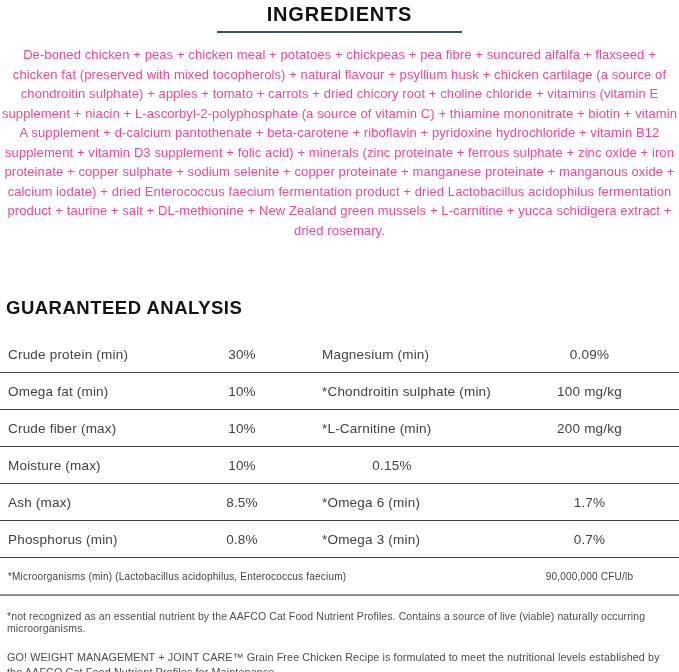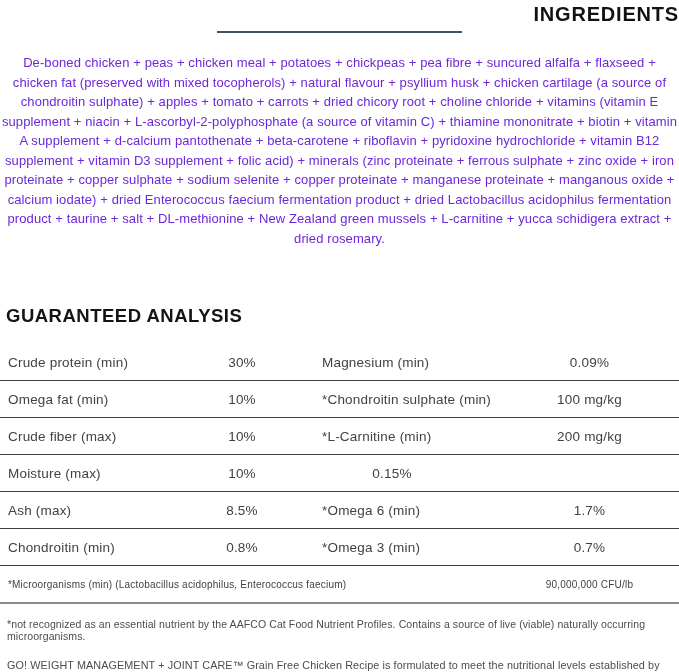--- a/index.html
+++ b/index.html
@@ -11,40 +11,40 @@
     position: relative;
     width: 679px;
     height: 672px;
     overflow: hidden;
     background: #ffffff;
     font-family: "Liberation Sans", sans-serif;
     color: #424242;
   }
   .ingredients-title {
     margin: 3px 0 0 0;
-    text-align: right;
+    text-align: center;
     font-size: 20px;
     font-weight: 800;
     letter-spacing: 0.8px;
     color: #121212;
   }
   .title-underline {
     width: 245px;
     height: 2px;
     margin: 5px auto 0 auto;
     background: #3d5266;
   }
   .ingredients-text {
-    margin: 20px auto 0 auto;
+    margin: 12px auto 0 auto;
     width: 677px;
     text-align: center;
     font-size: 13px;
     line-height: 19.5px;
     letter-spacing: 0.1px;
-    color: #6d28d9;
+    color: #ec4899;
   }
   .analysis-title {
     margin: 57px 0 0 6px;
     font-size: 18.5px;
     font-weight: 800;
     letter-spacing: 0.5px;
     color: #141414;
   }
   .ga-table {
     margin-top: 17px;
@@ -133,21 +133,21 @@
     </div>
 
     <div class="ga-row">
       <span class="cell-label-left">Ash (max)</span>
       <span class="cell-value-left">8.5%</span>
       <span class="cell-label-right">*Omega 6 (min)</span>
       <span class="cell-value-right">1.7%</span>
     </div>
 
     <div class="ga-row">
-      <span class="cell-label-left">Chondroitin (min)</span>
+      <span class="cell-label-left">Phosphorus (min)</span>
       <span class="cell-value-left">0.8%</span>
       <span class="cell-label-right">*Omega 3 (min)</span>
       <span class="cell-value-right">0.7%</span>
     </div>
 
     <div class="ga-row-full">
       <span class="cell-label-left">*Microorganisms (min) (Lactobacillus acidophilus, Enterococcus faecium)</span>
       <span class="cell-value-right">90,000,000 CFU/lb</span>
     </div>
 

